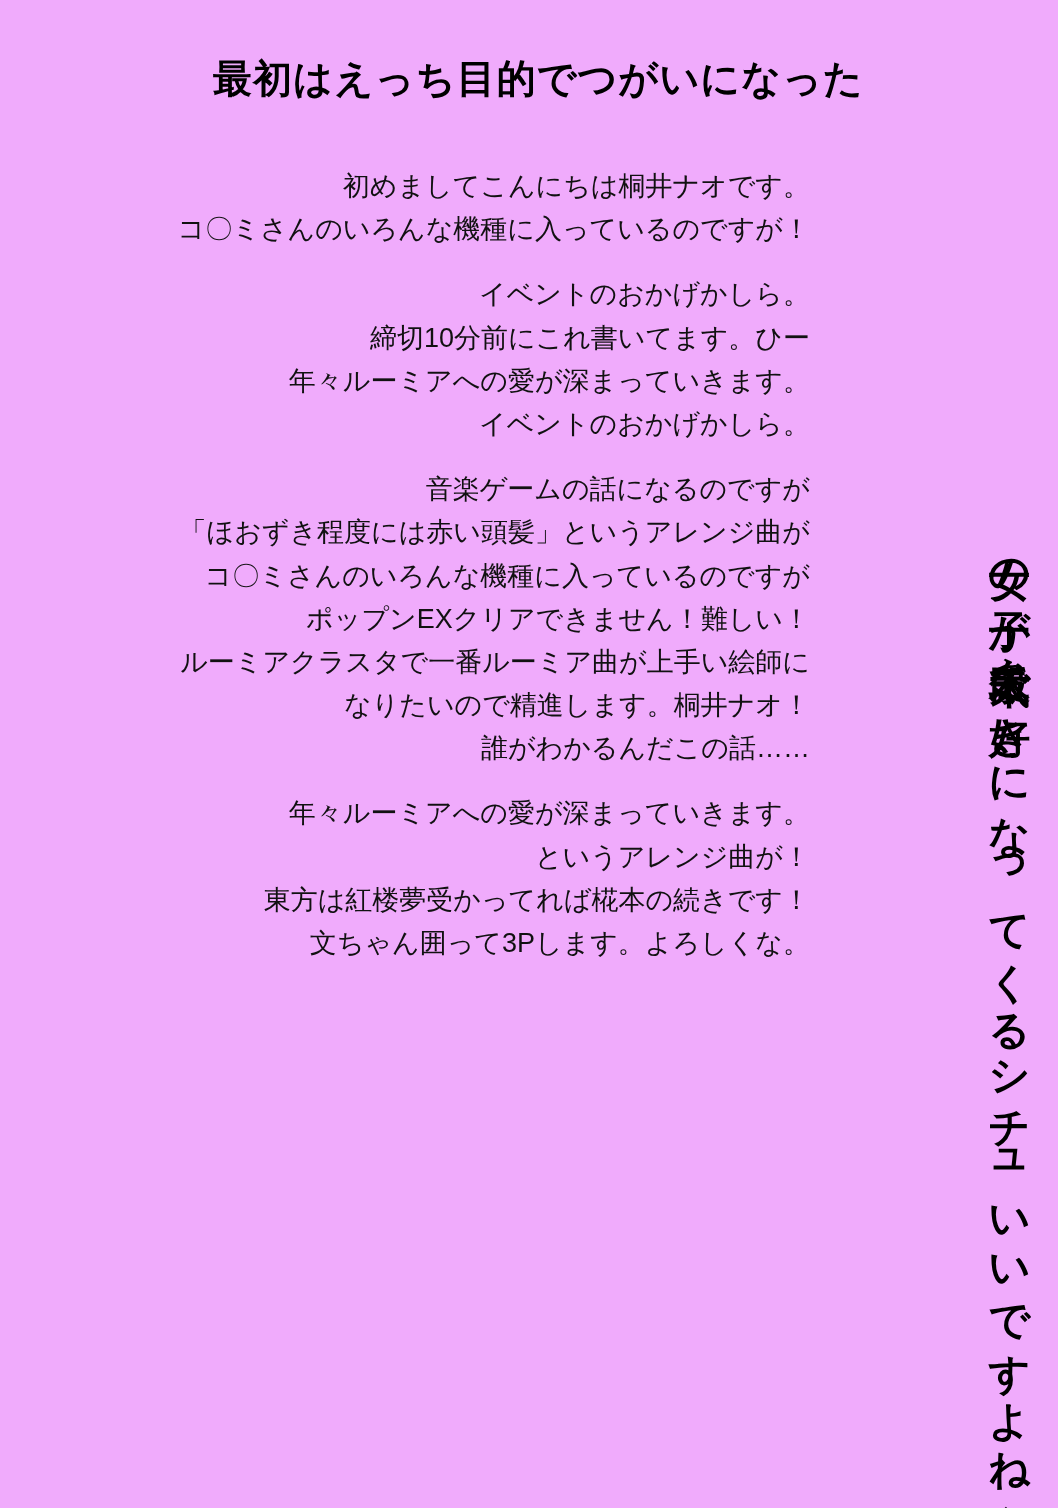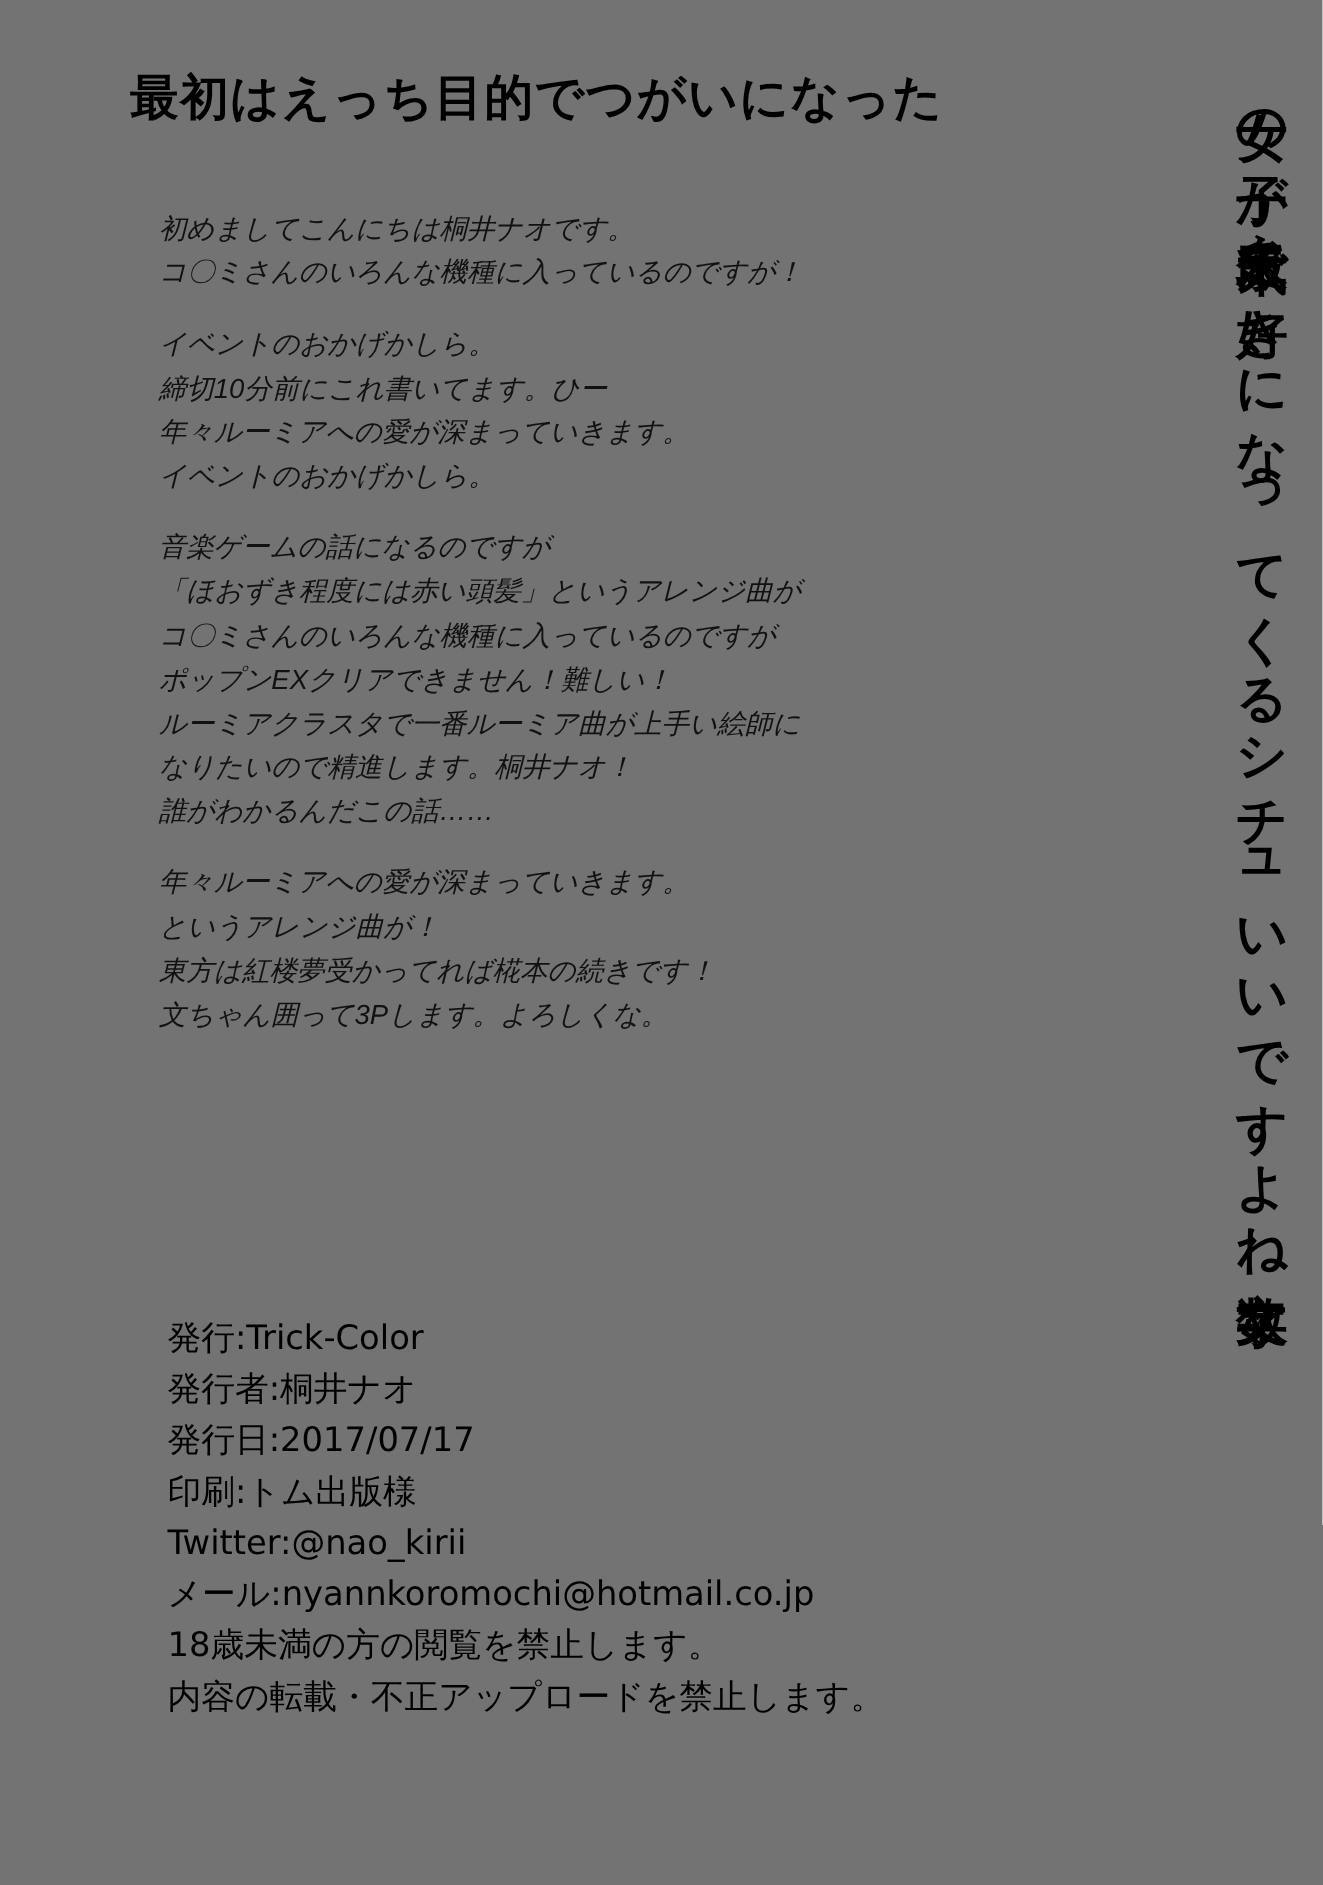--- a/index.html
+++ b/index.html
@@ -12,21 +12,22 @@
     height: 1508px;
     position: relative;
     font-family: "Liberation Sans", sans-serif;
     color: #111111;
     overflow: hidden;
   }
 
   .page {
     position: absolute;
     inset: 0;
-    background: #737373;
+    background: #f0abfc;
+    text-align: right;
   }
 
   
   .main-title {
     position: absolute;
     left: 104px;
     top: 58px;
     width: 760px;
     font-size: 39px;
     font-weight: bold;
@@ -48,27 +49,26 @@
     font-weight: bold;
     line-height: 1.0;
     letter-spacing: 2px;
     color: #000;
     white-space: nowrap;
   }
 
   
   .afterword {
     position: absolute;
-    left: 127px;
+    left: 110px;
     top: 165px;
     width: 700px;
-    font-size: 22px;
+    font-size: 27px;
     line-height: 1.60;
     color: #111;
-    font-style: italic;
   }
   .afterword .para {
     margin: 0 0 22px 0;
   }
   .afterword .line {
     display: block;
     white-space: nowrap;
   }
 
   
@@ -135,24 +135,14 @@
     <div class="para">
       <span class="line">年々ルーミアへの愛が深まっていきます。</span>
       <span class="line">というアレンジ曲が！</span>
       <span class="line">東方は紅楼夢受かってれば椛本の続きです！</span>
       <span class="line">文ちゃん囲って3Pします。よろしくな。</span>
     </div>
 
   </div>
 
 
-  <div class="colophon">
-    <span class="line">発行:Trick-Color</span>
-    <span class="line">発行者:桐井ナオ</span>
-    <span class="line">発行日:2017/07/17</span>
-    <span class="line">印刷:トム出版様</span>
-    <span class="line">Twitter:@nao_kirii</span>
-    <span class="line">メール:nyannkoromochi@hotmail.co.jp</span>
-    <span class="line">18歳未満の方の閲覧を禁止します。</span>
-    <span class="line">内容の転載・不正アップロードを禁止します。</span>
-  </div>
 
 </div>
 
 </body></html>

